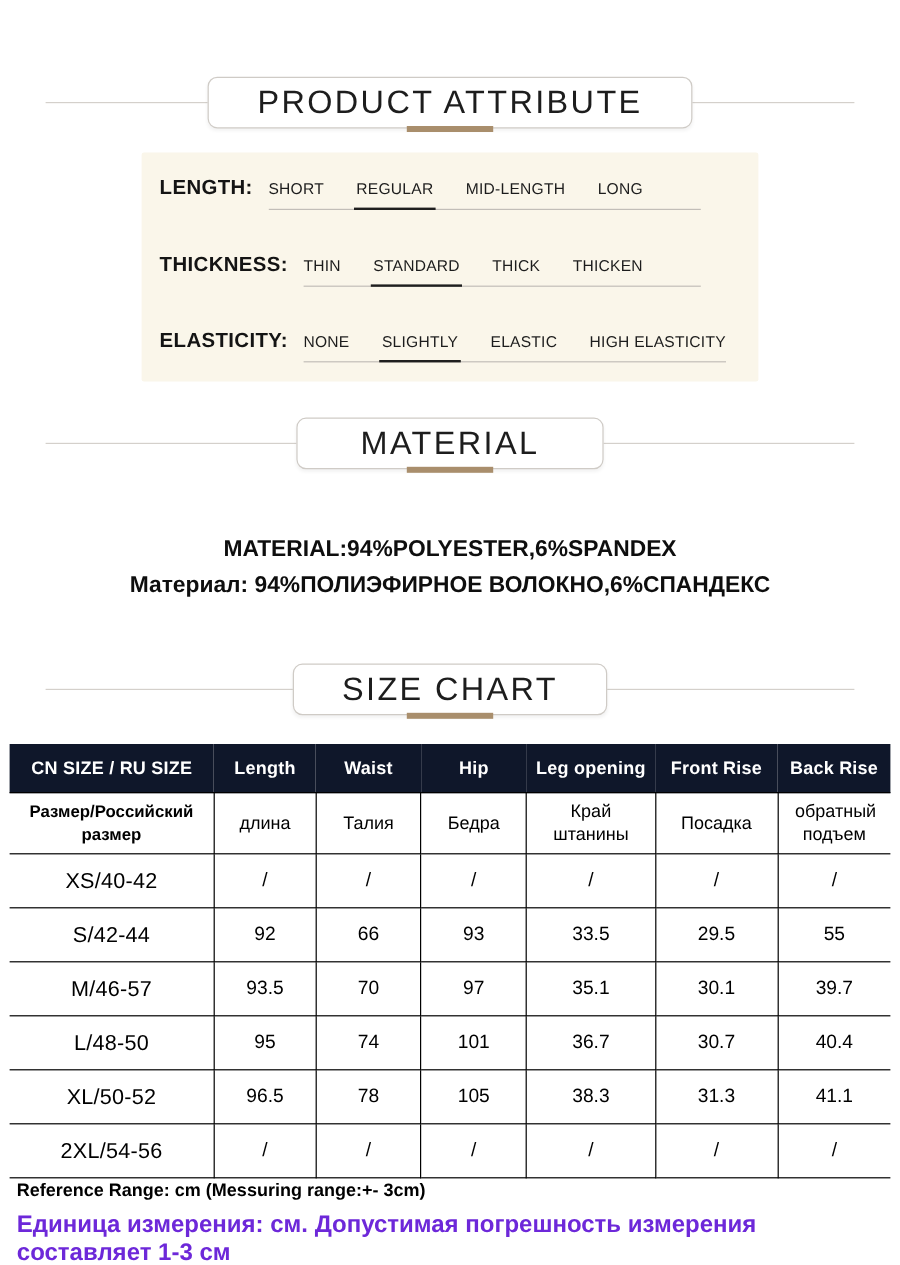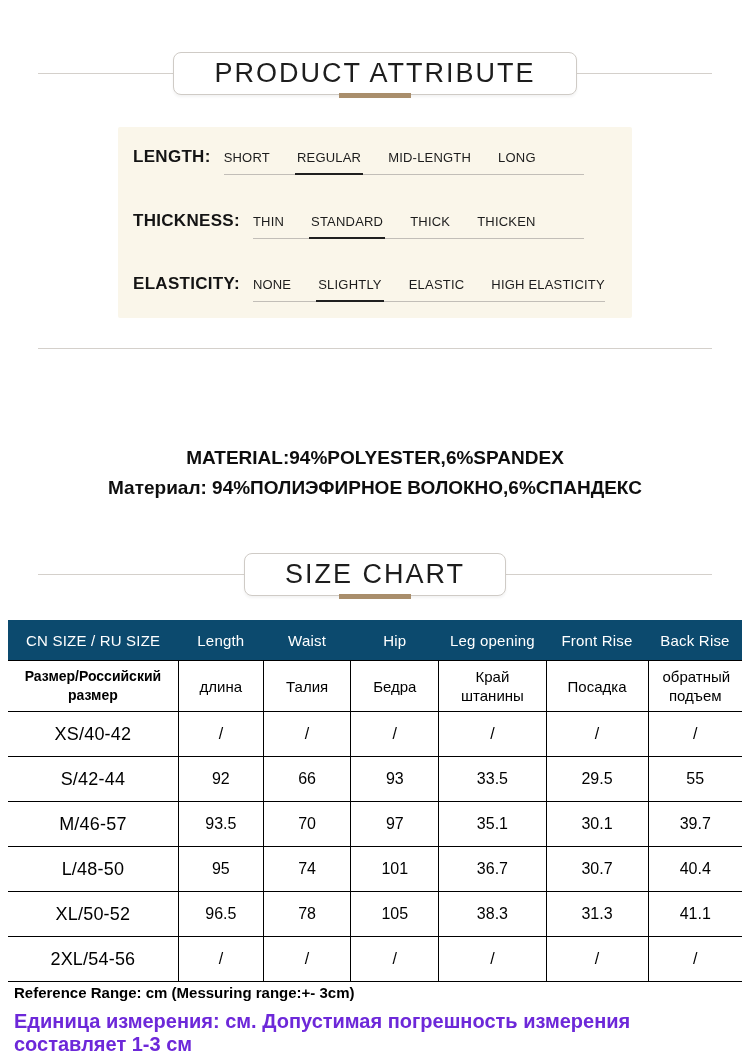--- a/index.html
+++ b/index.html
@@ -11,21 +11,21 @@
   .section-title .side-line { flex: 1; height: 1px; background: #d4d0cb; }
   .title-wrap { position: relative; }
   .title-box {
     background: #fff; border: 1px solid #cfcbc6; border-radius: 8px;
     min-width: 256px; box-sizing: border-box; padding: 5px 40px;
     font-size: 27px; letter-spacing: 2px; color: #1d1d1d; text-align: center;
     box-shadow: 0 2px 3px rgba(0,0,0,0.05); white-space: nowrap;
   }
   .accent-bar { position: absolute; left: 50%; transform: translateX(-50%); bottom: -3px; width: 72px; height: 5px; background: #a98e6c; }
 
-  #title-attr { top: 52px; }
+  #title-attr { top: 64px; }
   #title-material { top: 348px; }
   #title-size { top: 553px; }
 
   
   .attr-panel {
     position: absolute; top: 127px; left: 118px; width: 514px; height: 191px;
     background: #faf6ea; box-sizing: border-box; border-radius: 2px;
     padding: 20px 48px 16px 15px;
     display: flex; flex-direction: column; justify-content: space-between;
   }
@@ -42,21 +42,21 @@
     height: 2px; background: #1f1f1f;
   }
 
   
   .material-text { position: absolute; top: 443px; left: 0; right: 0; text-align: center; }
   .material-text div { font-size: 19px; line-height: 30px; font-weight: 600; color: #0e0e0e; }
 
   
   table.size-table { position: absolute; top: 620px; left: 8px; width: 734px; border-collapse: collapse; table-layout: fixed; }
   .size-table th {
-    background: #0c4a6e; color: #fff; font-weight: normal; font-size: 15px;
+    background: #0f172a; color: #fff; font-weight: bold; font-size: 15px;
     height: 40px; border: none; padding: 0 2px; text-align: center; letter-spacing: 0.2px;
   }
   .size-table td { border: 1px solid #000; text-align: center; vertical-align: middle; color: #000; }
   .size-table td:first-child { border-left: none; }
   .size-table td:last-child { border-right: none; }
   .size-table tr.subheader td { height: 46px; font-size: 15px; padding: 2px 14px; line-height: 19px; }
   .size-table tr.subheader td.sub-first { font-size: 14px; font-weight: bold; padding: 2px 6px; }
   .size-table tr.data td { height: 44px; font-size: 16px; padding: 0 4px; }
   .size-table tr.data td.size-col { font-size: 18px; letter-spacing: 0.2px; }
 
@@ -109,20 +109,24 @@
         <span class="opt selected">SLIGHTLY</span>
         <span class="opt">ELASTIC</span>
         <span class="opt">HIGH ELASTICITY</span>
       </div>
     </div>
 
   </div>
 
   <div class="section-title" id="title-material">
     <div class="side-line"></div>
+    <div class="title-wrap">
+      <div class="title-box">MATERIAL</div>
+      <div class="accent-bar"></div>
+    </div>
     <div class="side-line"></div>
   </div>
 
   <div class="material-text">
     <div>MATERIAL:94%POLYESTER,6%SPANDEX</div>
     <div>Материал: 94%ПОЛИЭФИРНОЕ ВОЛОКНО,6%СПАНДЕКС</div>
   </div>
 
   <div class="section-title" id="title-size">
     <div class="side-line"></div>

